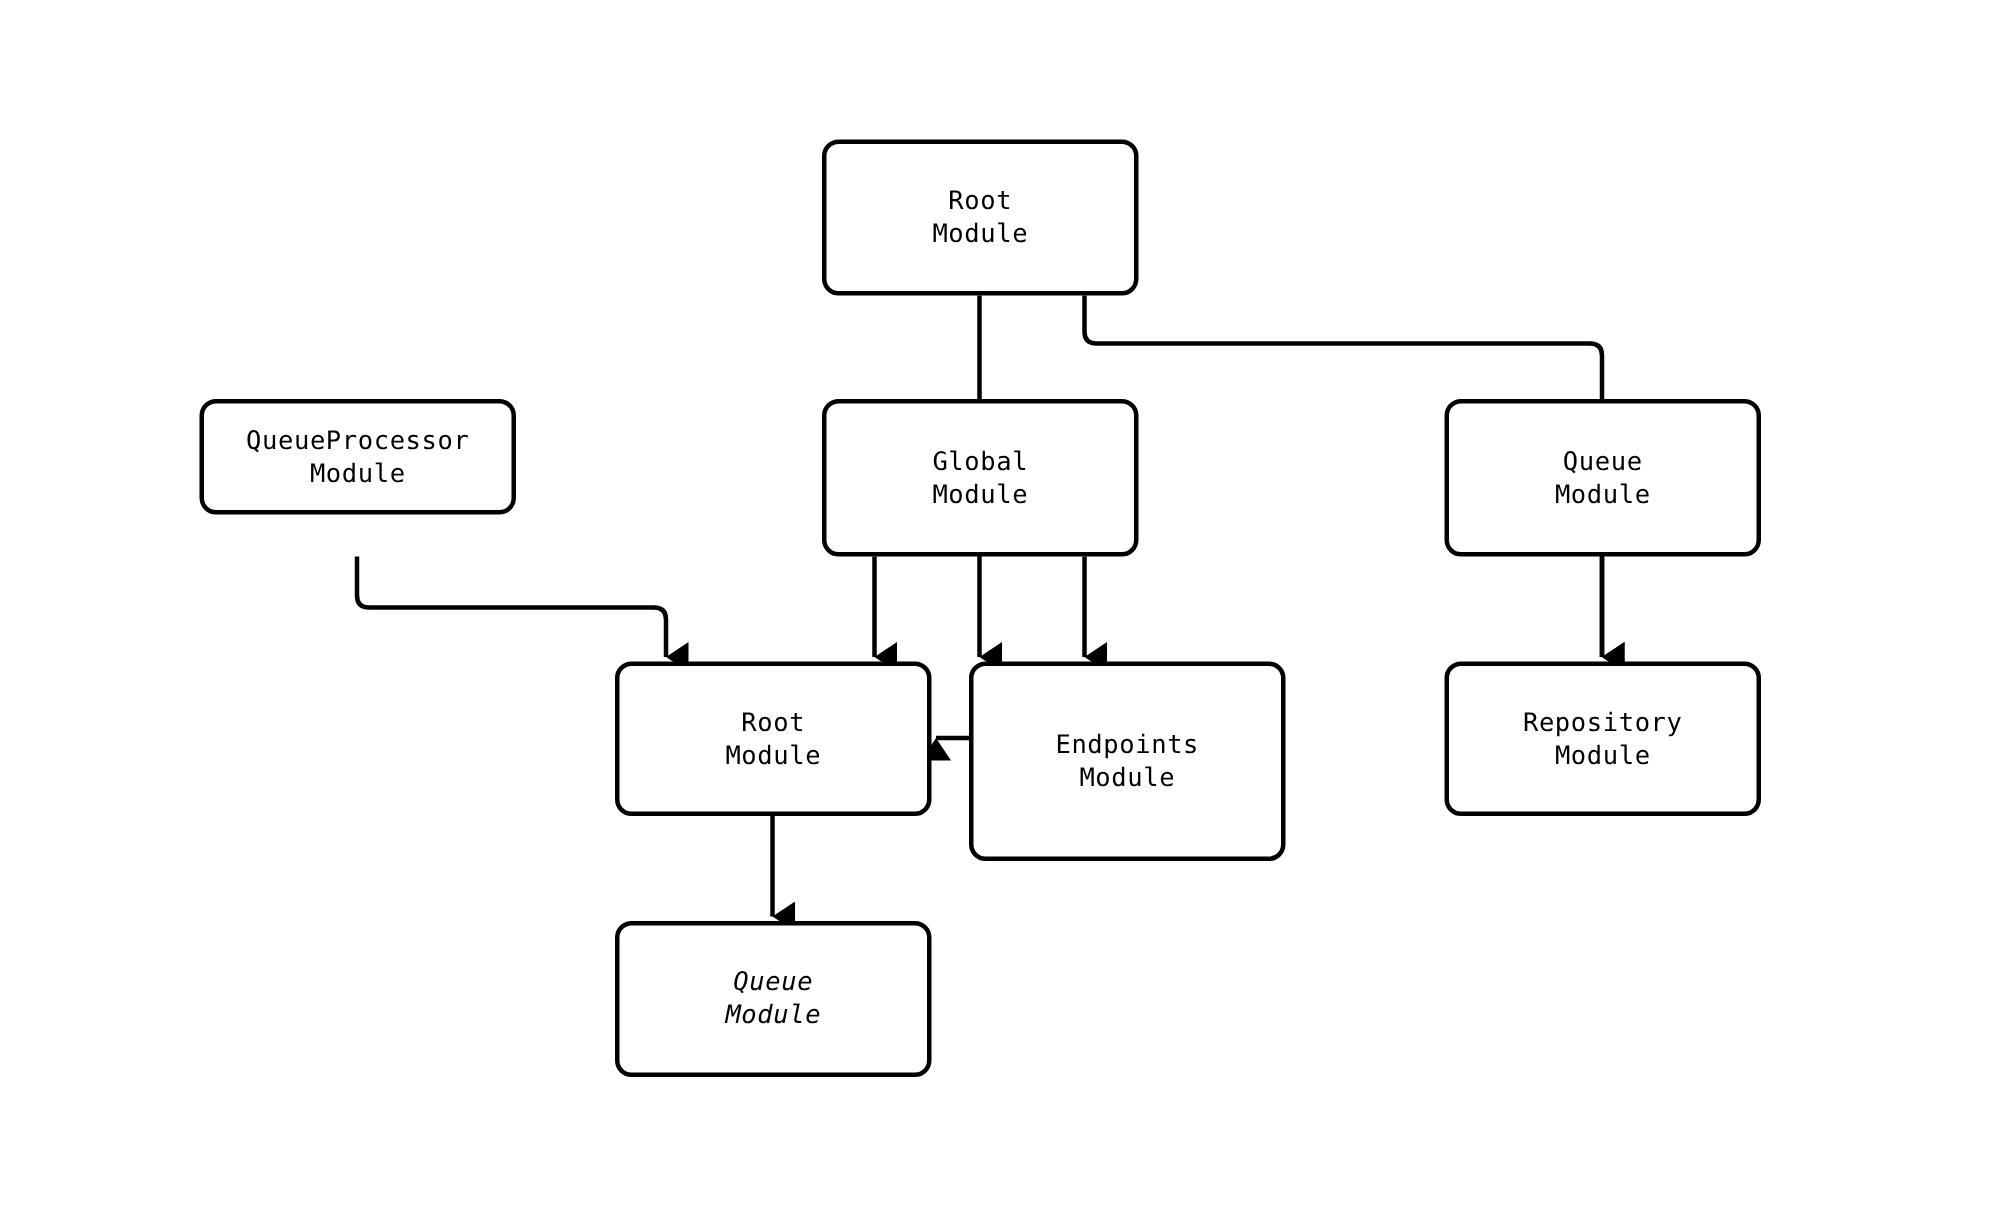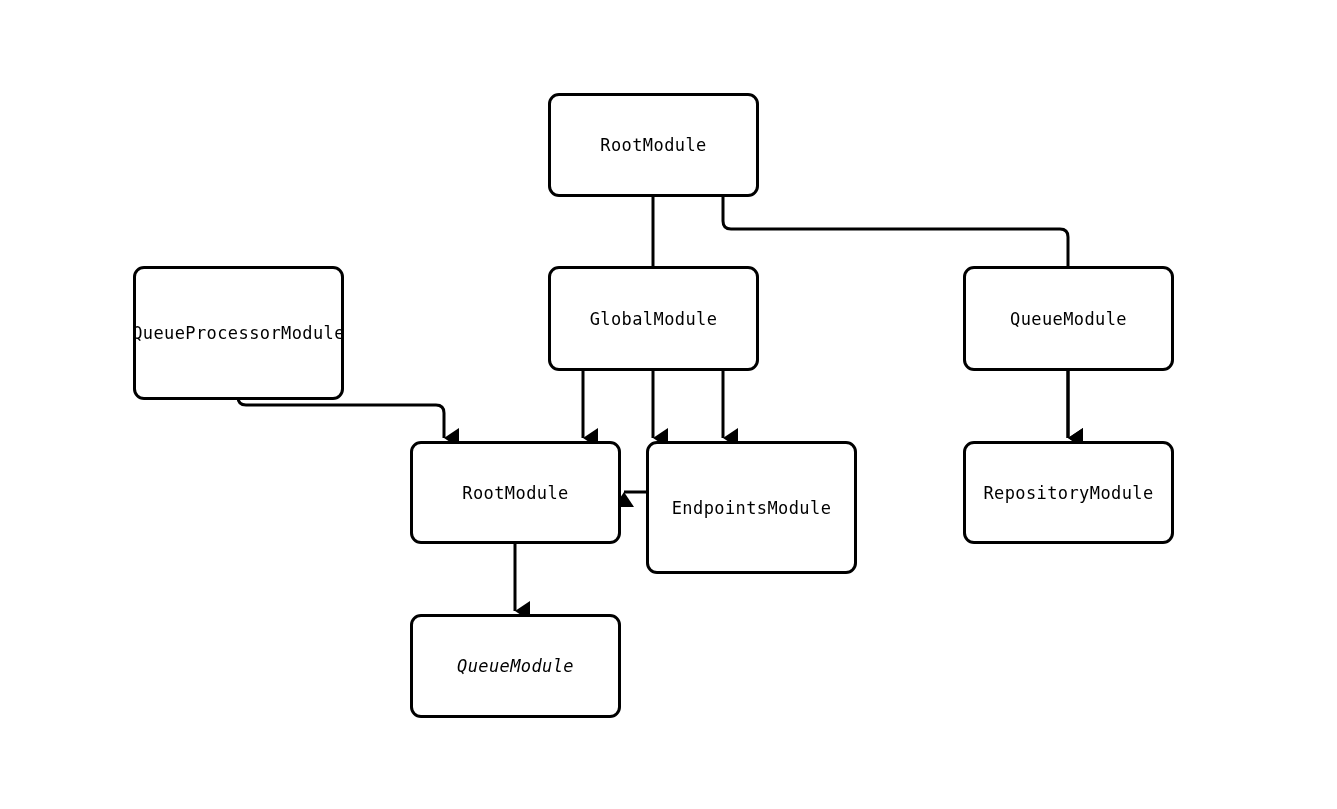--- a/index.html
+++ b/index.html
@@ -26,21 +26,21 @@
     width: 1337px;
     height: 809px;
   }
   .node {
     position: absolute;
     box-sizing: border-box;
     background: #ffffff;
     border: 3px solid #000000;
     border-radius: 11px;
     display: flex;
-    flex-direction: row;
+    flex-direction: column;
     align-items: center;
     justify-content: center;
     z-index: 2;
   }
   .node-line {
     font-size: 17px;
     line-height: 22px;
     color: #000000;
     white-space: pre;
     letter-spacing: 0.4px;
@@ -68,21 +68,21 @@
         <path d="M 687 492 L 624 492" marker-end="url(#arrow-down)"></path>
         <path d="M 515 544 L 515 611" marker-end="url(#arrow-down)"></path>
       </g>
   </svg>
 
   <div class="node" style="left:548px; top:93px; width:211px; height:104px;">
     <div class="node-line">Root</div>
     <div class="node-line">Module</div>
   </div>
 
-  <div class="node" style="left:133px; top:266px; width:211px; height:134px;">
+  <div class="node" style="left:133px; top:266px; width:211px; height:77px;">
     <div class="node-line">QueueProcessor</div>
     <div class="node-line">Module</div>
   </div>
 
   <div class="node" style="left:548px; top:266px; width:211px; height:105px;">
     <div class="node-line">Global</div>
     <div class="node-line">Module</div>
   </div>
 
   <div class="node" style="left:963px; top:266px; width:211px; height:105px;">

